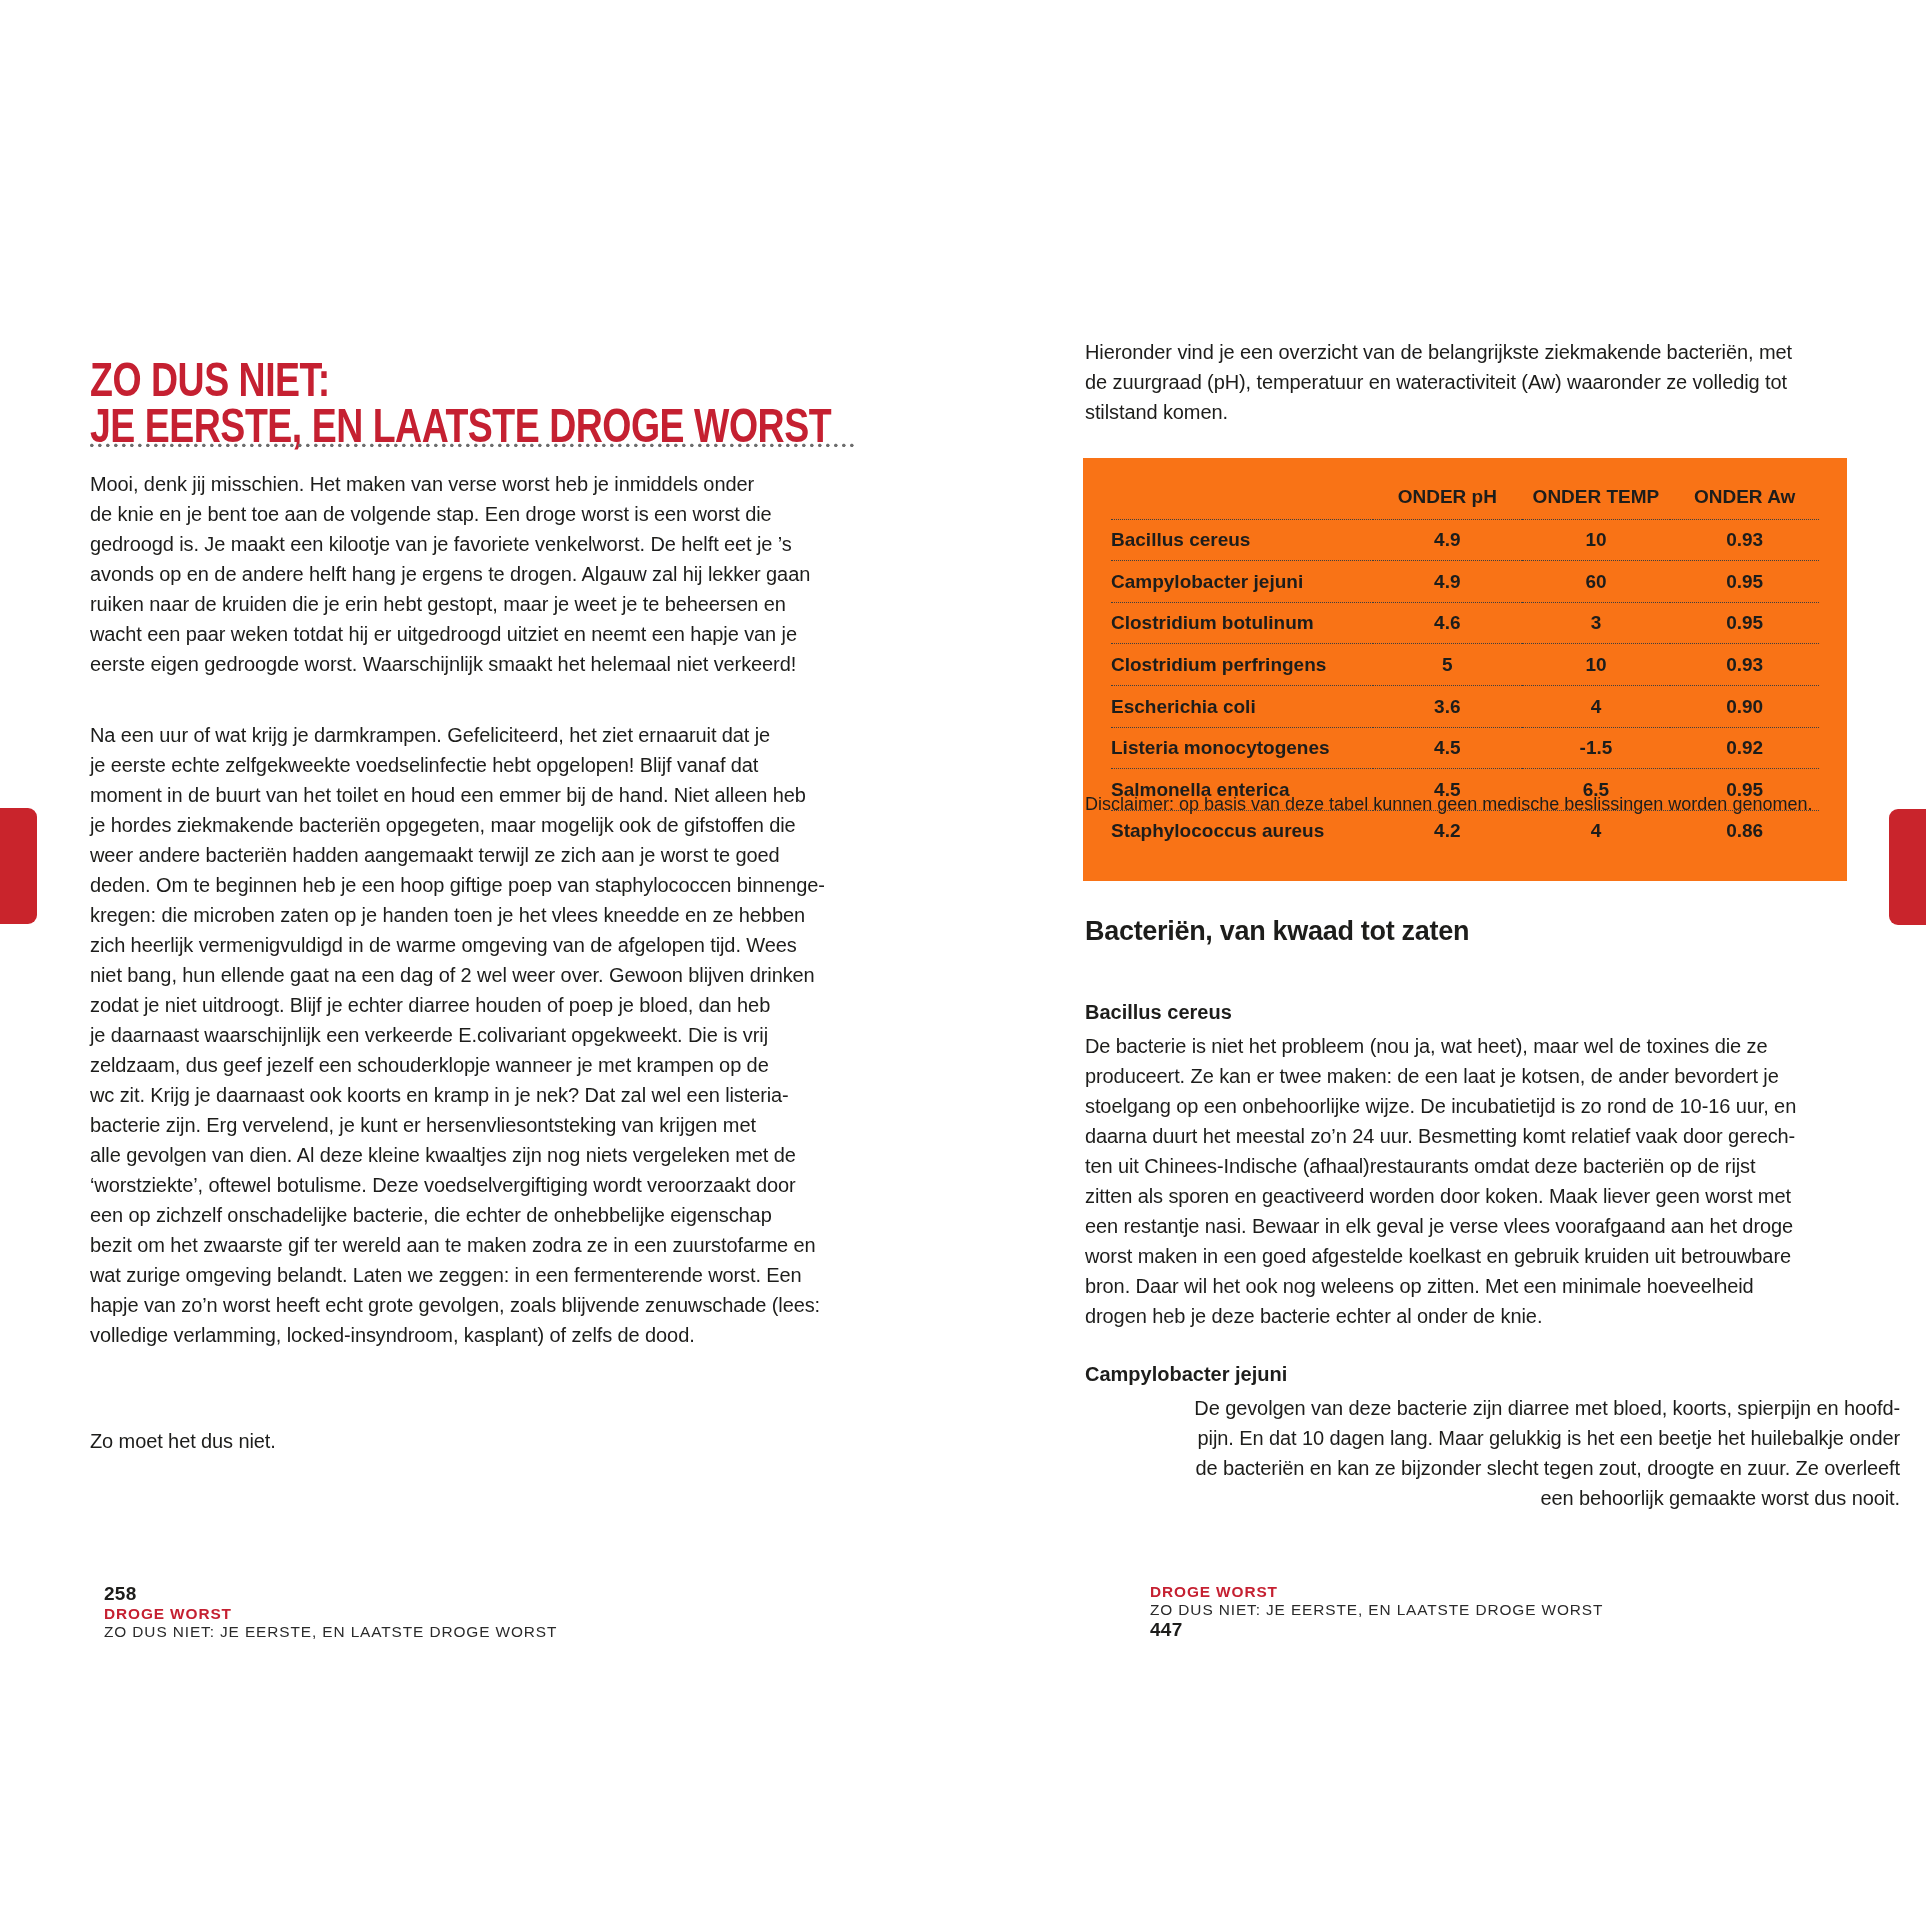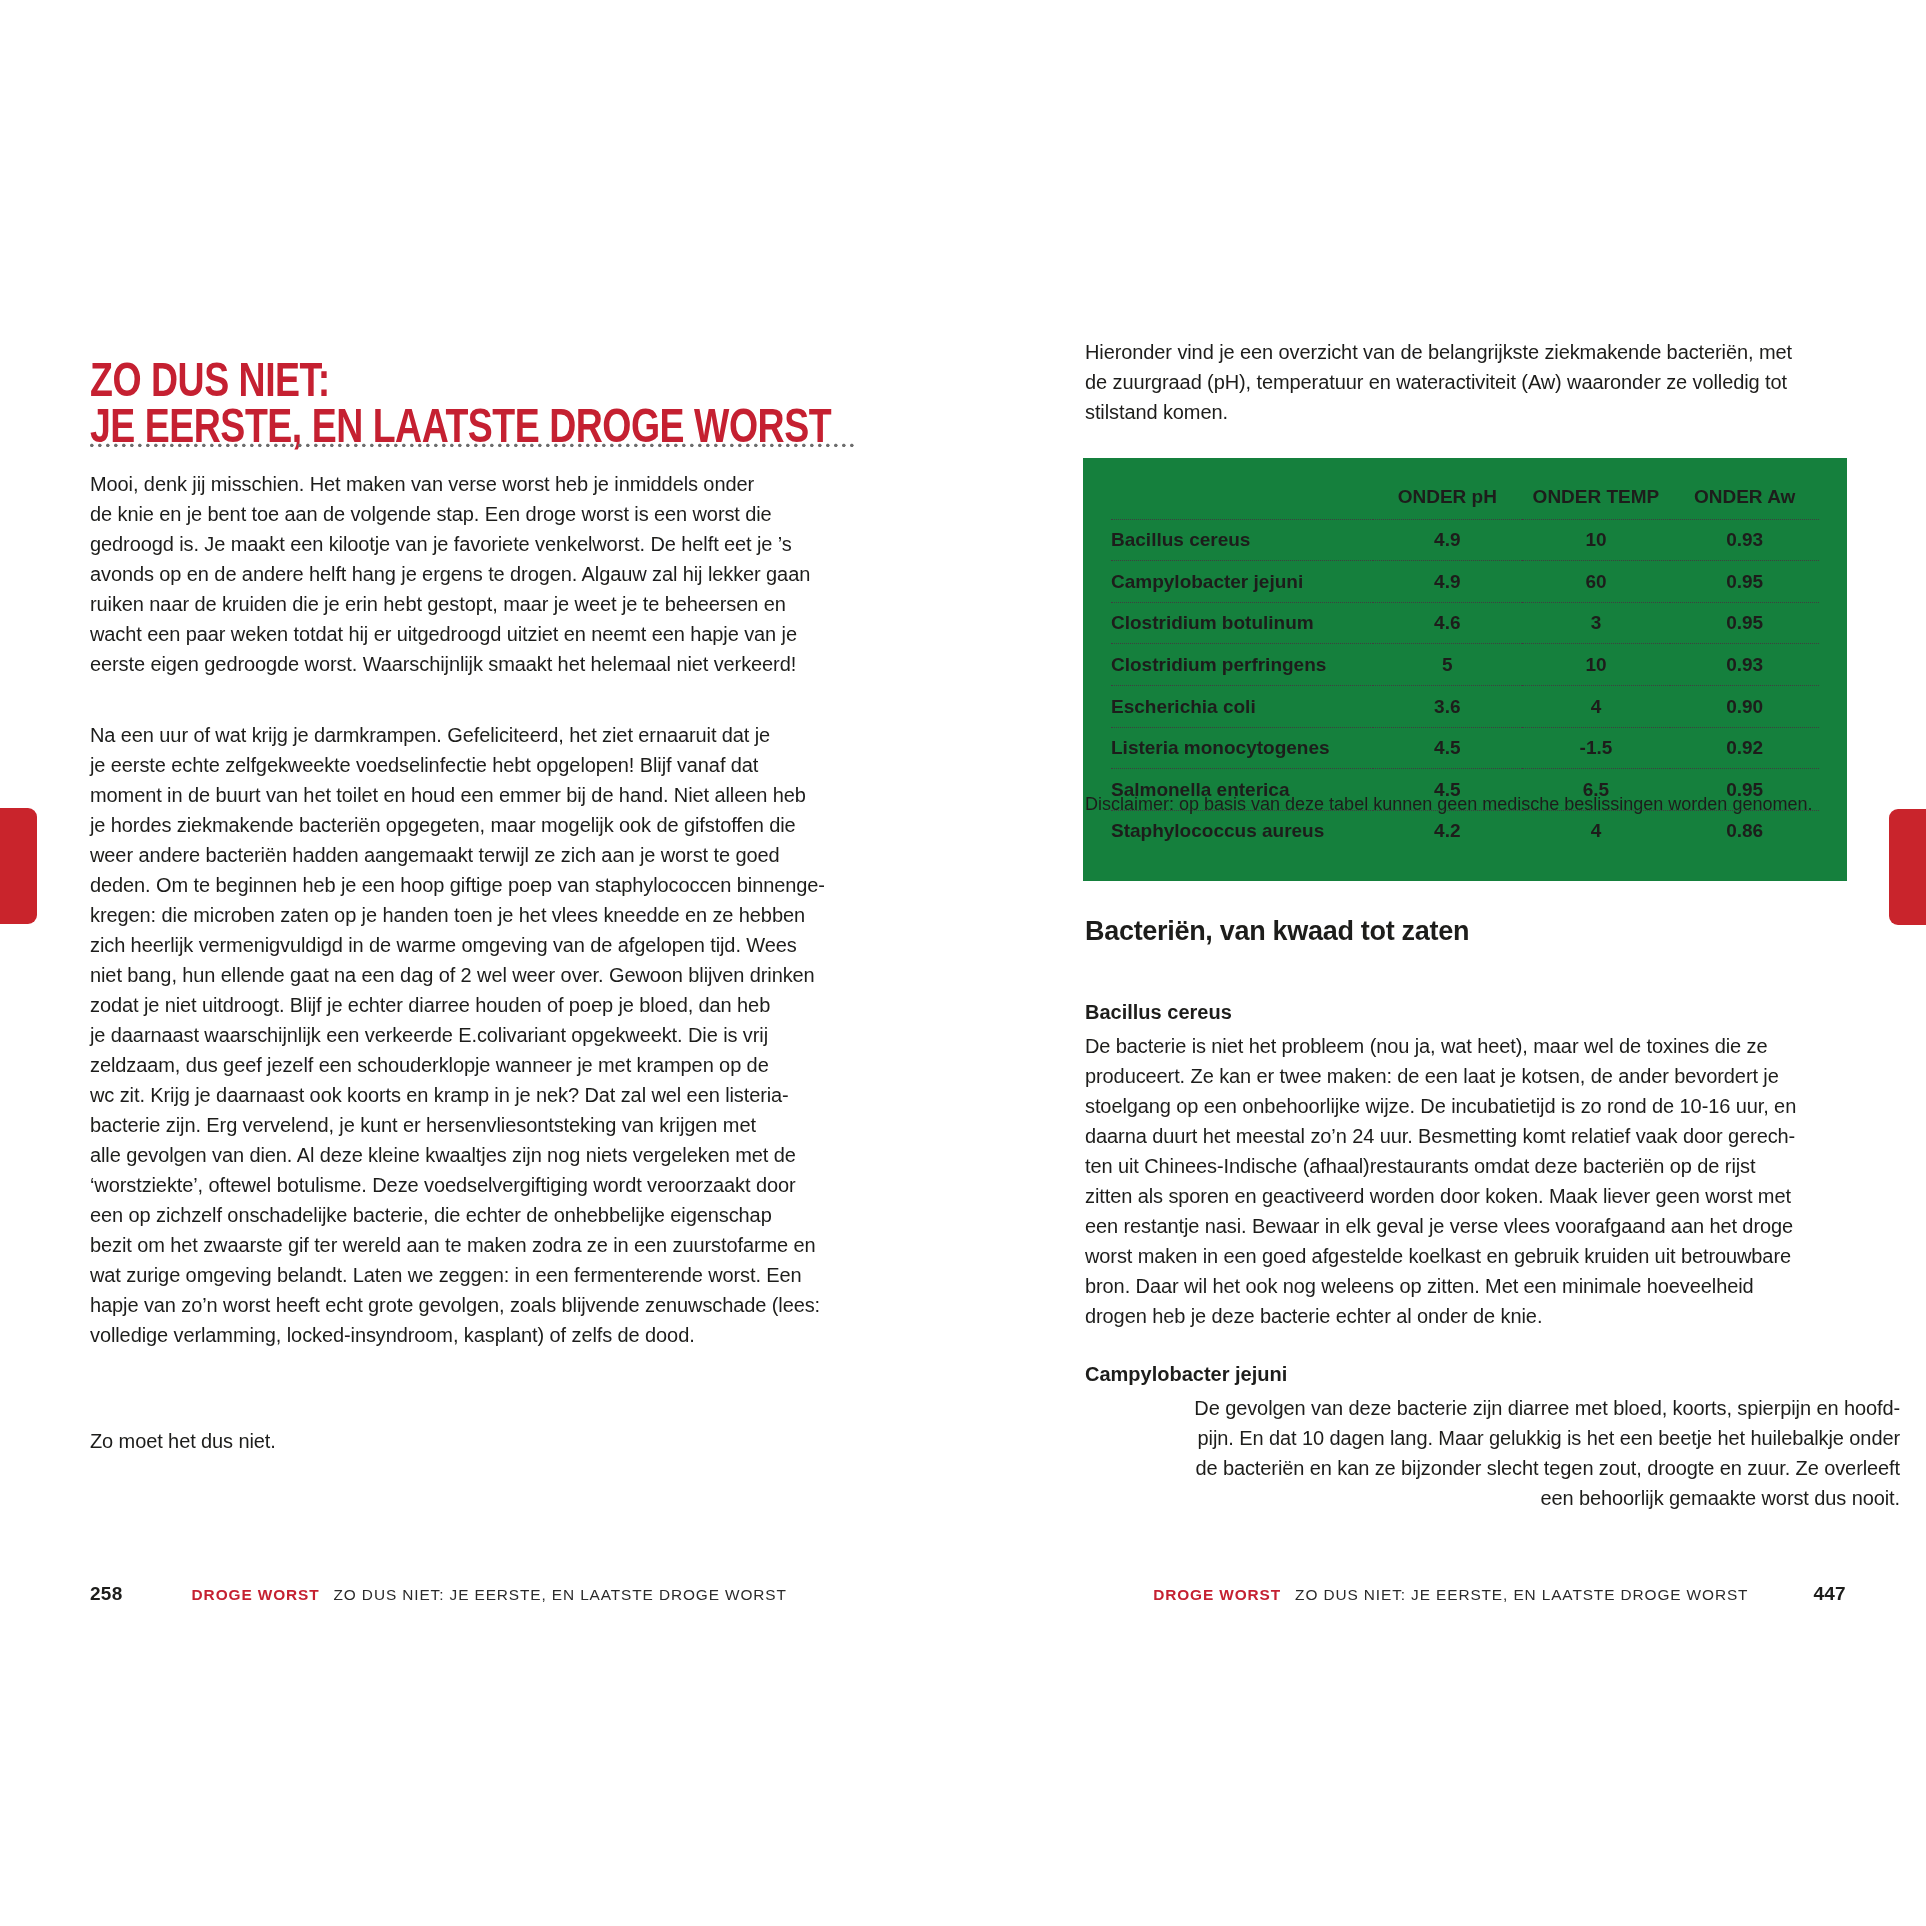--- a/index.html
+++ b/index.html
@@ -62,21 +62,21 @@
   .sub-heading {
     font-size: 20px;
     line-height: 26px;
     font-weight: 700;
     margin: 0;
     font-stretch: condensed;
   }
 
   
   .table-card {
-    background: #15803d;
+    background: #f97316;
     width: 764px;
     box-sizing: border-box;
     padding: 22px 28px 29.5px 28px;
   }
   .btable {
     width: 100%;
     border-collapse: collapse;
     font-size: 19px;
     font-stretch: condensed;
   }
@@ -88,20 +88,21 @@
 
   
   .footer {
     display: flex;
     align-items: baseline;
     font-size: 15.4px;
     letter-spacing: 0.9px;
     color: #2a2a2a;
     white-space: nowrap;
     font-stretch: condensed;
+    flex-direction: column;
   }
   .footer .pagenum { font-size: 19px; font-weight: 700; letter-spacing: 0.3px; color: #1d1d1b; }
   .footer .booklabel { color: #c52031; font-weight: 700; }
   .footer .chapterlabel { margin-left: 14px; }
   .footer-left .pagenum { margin-right: 69px; }
   .footer-right .pagenum { margin-left: 65px; }
 
   
   .tab { background: #c9242c; position: absolute; }
   .tab-left  { left: 0;  top: 808px; width: 37px; height: 116px; border-radius: 0 9px 9px 0; }

